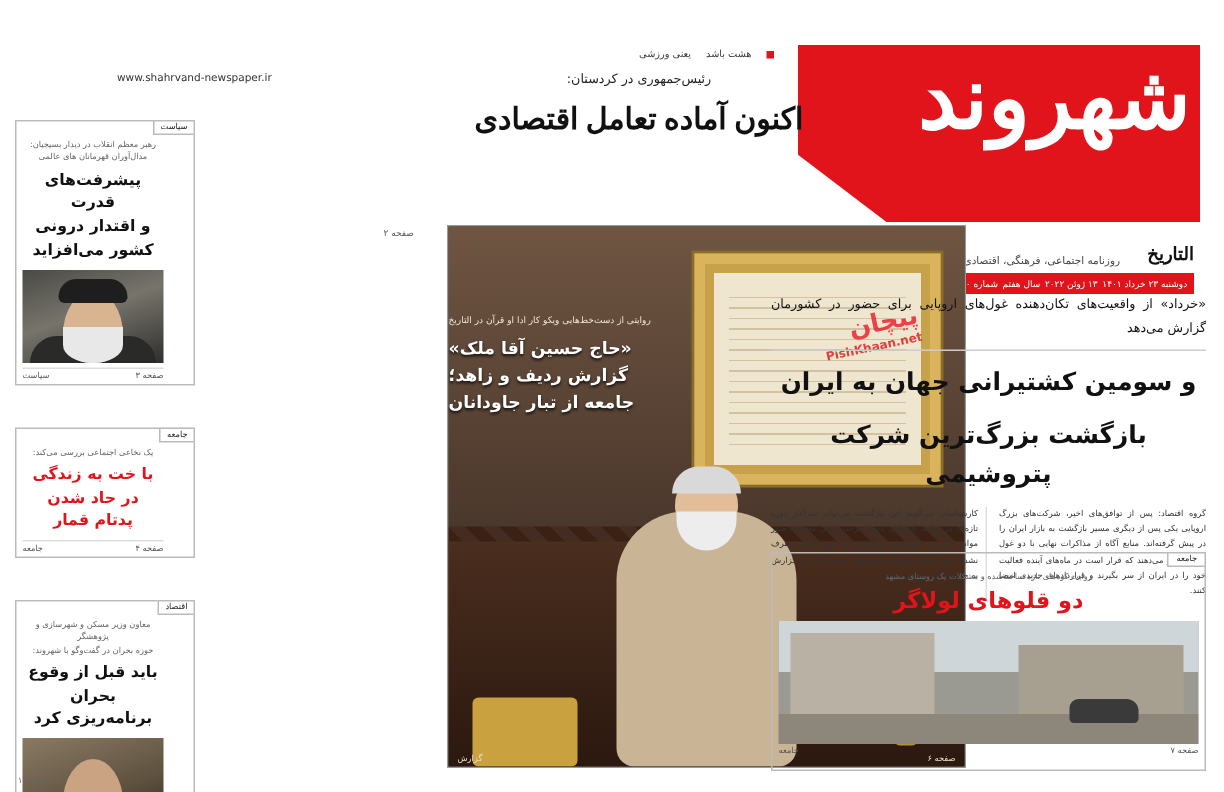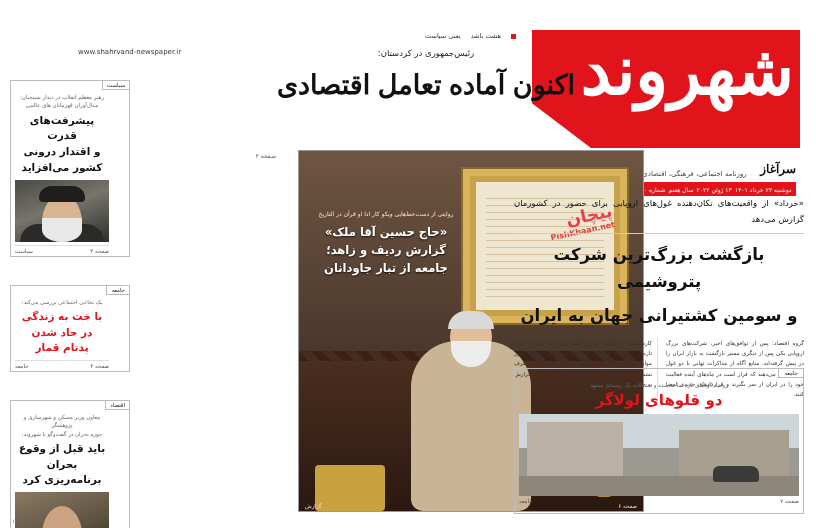--- a/index.html
+++ b/index.html
@@ -26,21 +26,21 @@
     position:absolute;top:30px;right:16px;width:280px;height:160px;
   }
   .red-block{
     position:absolute;top:0;right:0;width:268px;height:118px;
     background:#e1141c;
     clip-path:polygon(0 0,100% 0,100% 100%,22% 100%, 0 62%);
   }
   .logo-text{
     position:absolute;top:6px;right:6px;
     font-family:"DejaVu Serif", serif;
-    font-weight:bold;color:#ffffff;font-size:68px;
+    font-weight:bold;color:#ffffff;font-size:58px;
     letter-spacing:-2px;line-height:1;
     white-space:nowrap;
   }
   .logo-sub{
     position:absolute;top:132px;right:4px;
     font-size:12px;color:#111;font-family:"DejaVu Serif",serif;font-weight:bold;
   }
   .logo-slogan{
     position:absolute;top:140px;right:52px;width:180px;
     text-align:center;font-size:7px;color:#444;
@@ -107,22 +107,22 @@
     display:flex;justify-content:space-between;font-size:5.5px;color:#555;
     margin-top:3px;border-top:1px solid #ddd;padding-top:2px;
   }
 
   
   .center{
     position:absolute;top:48px;right:150px;width:480px;text-align:center;
   }
   .lead-kicker{font-size:8.5px;color:#222;margin-bottom:8px;}
   .lead-head{
-    font-size:27px;font-weight:bold;color:#111;line-height:1.45;
-    font-family:Liberation Sans, sans-serif;
+    font-size:20px;font-weight:bold;color:#111;line-height:1.45;
+    font-family:Liberation Serif, serif;
   }
 
   
   .mainphoto{
     position:absolute;top:150px;right:172px;width:344px;height:360px;
     background:#2a1f18;overflow:hidden;
     border:1px solid #999;
   }
   .mp-wall{position:absolute;inset:0;background:linear-gradient(180deg,#6f5542 0%,#4b382c 55%,#3a2b21 100%);}
   .mp-frame{
@@ -169,22 +169,22 @@
   }
   .mp-lamp{
     position:absolute;bottom:14px;right:22px;width:34px;height:56px;
   }
   .mp-lamp-globe{position:absolute;top:0;left:0;width:34px;height:34px;border-radius:50%;background:#dcdcd4;}
   .mp-lamp-base{position:absolute;bottom:0;left:9px;width:16px;height:22px;background:#b8912f;border-radius:4px;}
   .mp-table{
     position:absolute;bottom:0;left:16px;width:70px;height:46px;background:#c9a23f;border-radius:4px;
   }
   .mp-caption-box{
-    position:absolute;top:58px;left:14px;width:146px;
-    color:#fff;text-align:center;
+    position:absolute;top:58px;left:0;width:146px;
+    color:#fff;text-align:left;
   }
   .mp-cap-kicker{font-size:6px;color:#f0e6d6;line-height:1.6;margin-bottom:4px;}
   .mp-cap-title{
     font-size:11.5px;font-weight:bold;line-height:1.6;color:#ffffff;
     text-shadow:0 1px 2px rgba(0,0,0,.8);
   }
   .mp-foot{
     position:absolute;bottom:2px;left:6px;right:6px;
     display:flex;justify-content:space-between;font-size:5.5px;color:#e8ddcb;
   }
@@ -244,28 +244,28 @@
 <body>
 
 <div class="page">
 
   <div class="topbar"></div>
   <div class="url">www.shahrvand-newspaper.ir</div>
 
   <div class="masthead-top-left">
     <span class="sq"></span>
     <span>هشت باشد</span>
-    <span>یعنی سیاست</span>
+    <span>یعنی ورزشی</span>
   </div>
 
   <div class="masthead">
     <div class="red-block">
       <div class="logo-text">شهروند</div>
     </div>
-    <div class="logo-sub">سرآغاز</div>
+    <div class="logo-sub">التاریخ</div>
     <div class="logo-slogan">روزنامه اجتماعی، فرهنگی، اقتصادی، سیاسی و ورزشی ایران</div>
     <div class="date-strip">
       <span>دوشنبه ۲۳ خرداد ۱۴۰۱</span>
       <span>۱۳ ژوئن ۲۰۲۲</span>
       <span>سال هفتم</span>
       <span>شماره ۲۷۱۰</span>
       <span>۸ صفحه</span>
       <span>۲۰۰۰ تومان</span>
     </div>
   </div>
@@ -350,22 +350,22 @@
       <div class="mp-cap-title">جامعه از تبار جاودانان</div>
     </div>
     <div class="mp-foot">
       <span>صفحه ۶</span>
       <span>گزارش</span>
     </div>
   </div>
 
   <div class="rightcol">
     <div class="rc-lede">«خرداد» از واقعیت‌های تکان‌دهنده غول‌های اروپایی برای حضور در کشورمان گزارش می‌دهد</div>
+    <div class="rc-head">و سومین کشتیرانی جهان به ایران</div>
     <div class="rc-head">بازگشت بزرگ‌ترین شرکت پتروشیمی</div>
-    <div class="rc-head">و سومین کشتیرانی جهان به ایران</div>
     <div class="rc-cols">
       <div class="rc-col">گروه اقتصاد: پس از توافق‌های اخیر، شرکت‌های بزرگ اروپایی یکی پس از دیگری مسیر بازگشت به بازار ایران را در پیش گرفته‌اند. منابع آگاه از مذاکرات نهایی با دو غول صنعتی خبر می‌دهند که قرار است در ماه‌های آینده فعالیت خود را در ایران از سر بگیرند و قراردادهای جدیدی امضا کنند.</div>
       <div class="rc-col">کارشناسان می‌گویند این بازگشت می‌تواند سرآغاز دوره تازه‌ای در روابط اقتصادی باشد؛ هرچند برخی معتقدند هنوز موانع بانکی و حمل‌ونقل بین‌المللی به طور کامل برطرف نشده است و باید منتظر تصمیم‌های بعدی ماند. این گزارش به جزییات این روند می‌پردازد.</div>
     </div>
   </div>
 
   <div class="brcard">
     <div class="brcard-tag">جامعه</div>
     <div class="brcard-kicker">روایت کوه‌های تازه ساخته‌شده و مشکلات یک روستای مشهد</div>
     <div class="brcard-head">دو قلوهای لولاگر</div>

